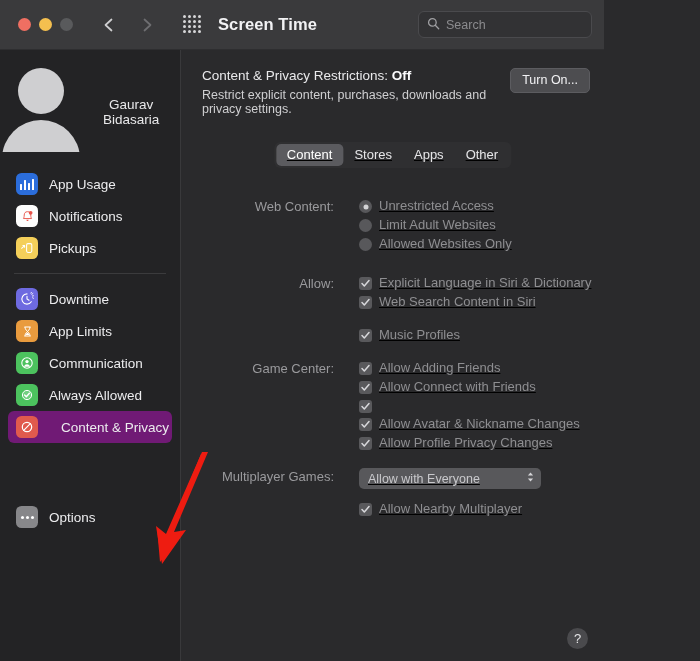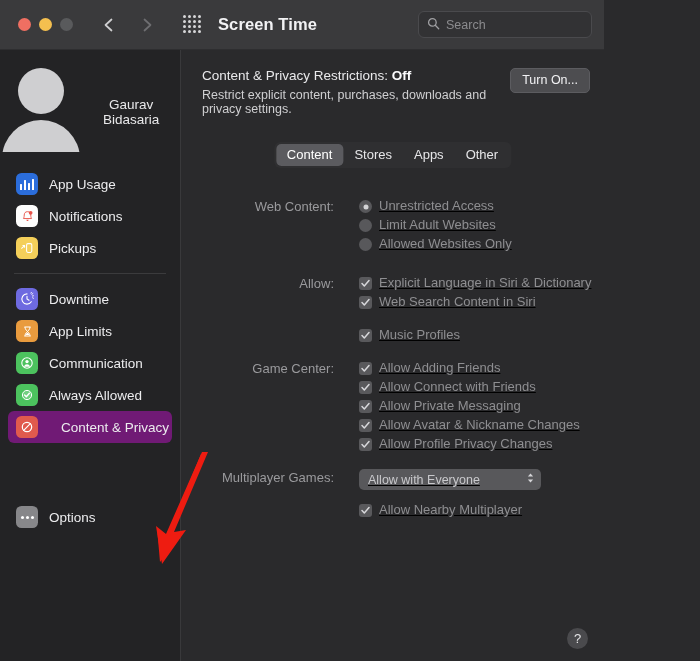--- a/index.html
+++ b/index.html
@@ -192,20 +192,21 @@
   .tabbar {
     margin: 26px auto 0;
     display: inline-flex;
     align-items: center;
     background: #2f2f31;
     border-radius: 6px;
     padding: 2px;
     position: relative;
     left: 50%;
     transform: translateX(-50%);
+    text-decoration: underline;
   }
   .tab {
     font-size: 13px;
     color: #e6e6e8;
     padding: 3px 11px 4px;
     border-radius: 5px;
     cursor: default;
     white-space: nowrap;
   }
   .tab.active { background: #5b5b5f; color: #fff; }
@@ -575,21 +576,20 @@
           </div>
         </div>
         <div class="row">
           <div class="rowlabel"></div>
           <div class="ctrl">
             <span class="chk">
               <svg width="11" height="11" viewBox="0 0 11 11">
                   <path d="M2 5.6 L4.3 8 L9 2.6" fill="none" stroke="#d8d8db" stroke-width="1.5" stroke-linecap="round" stroke-linejoin="round"></path>
                 </svg>
             </span>
-            <span class="ctltext">Allow Private Messaging</span>
           </div>
         </div>
         <div class="row">
           <div class="rowlabel"></div>
           <div class="ctrl">
             <span class="chk">
               <svg width="11" height="11" viewBox="0 0 11 11">
                   <path d="M2 5.6 L4.3 8 L9 2.6" fill="none" stroke="#d8d8db" stroke-width="1.5" stroke-linecap="round" stroke-linejoin="round"></path>
                 </svg>
             </span>

